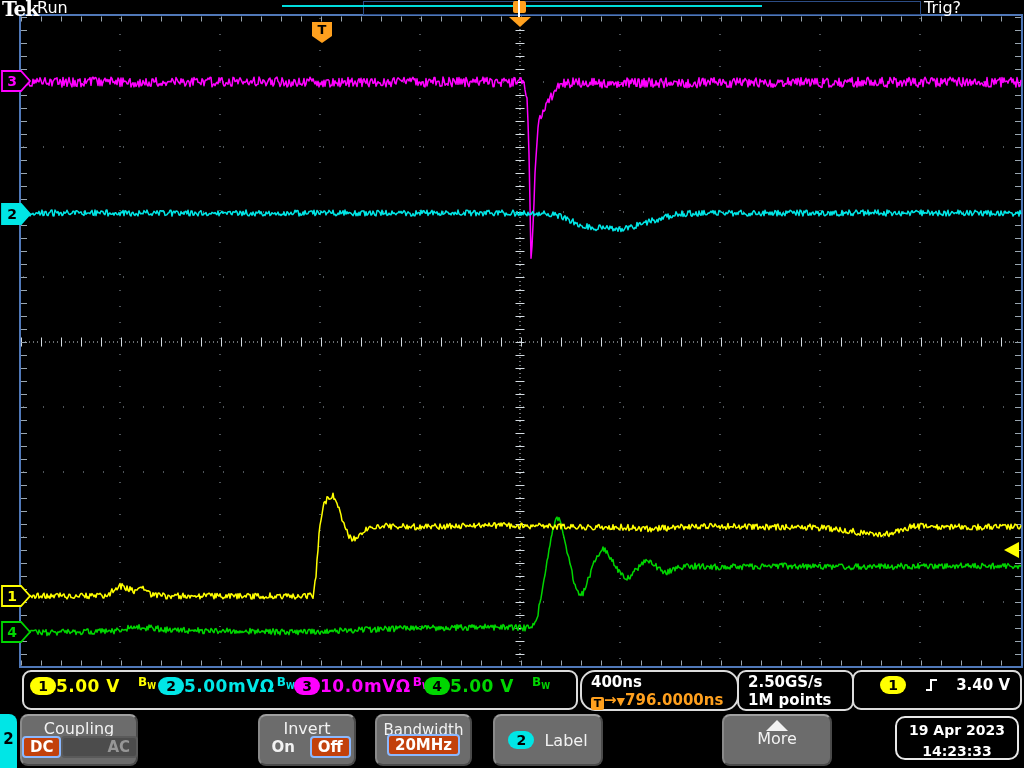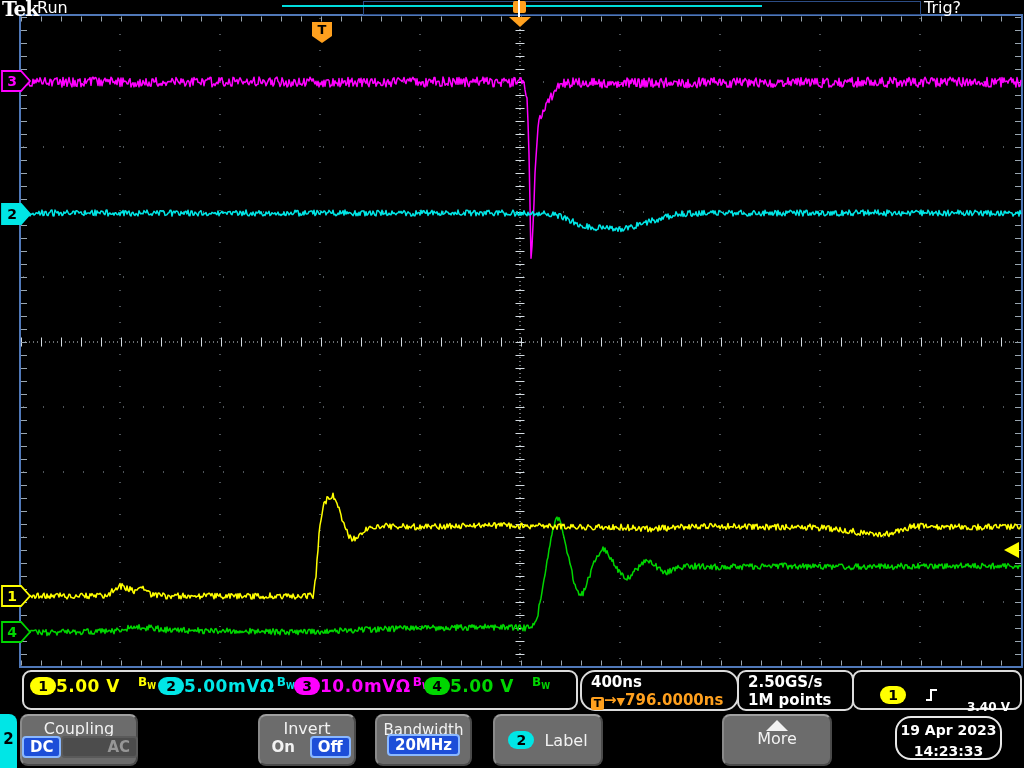--- a/index.html
+++ b/index.html
@@ -29,26 +29,26 @@
   .orange{color:#ffa01e;}
   .t-icon{display:inline-block;width:13px;height:13px;background:#ffa01e;border-radius:2px;
           color:#000;font-size:11px;font-weight:bold;text-align:center;line-height:13px;vertical-align:-2px;}
   
   .menu-btn{background:#6c6c6c;border-top:2px solid #a0a0a0;border-left:2px solid #8a8a8a;
             border-right:2px solid #4a4a4a;border-bottom:2px solid #4a4a4a;
             border-radius:8px;height:52px;box-sizing:border-box;color:#f2f2f2;}
   .btn-title{text-align:center;font-size:16px;margin-top:3px;}
   .val-row{position:absolute;left:0;right:0;bottom:6px;display:flex;justify-content:space-around;align-items:center;}
   .val{font-size:15px;font-weight:bold;padding:0px 6px;border-radius:4px;border:2px solid transparent;}
-  .val.sel{background:#1d4ed8;border-color:#8ab8ff;color:#fff;}
+  .val.sel{background:#c2410c;border-color:#8ab8ff;color:#fff;}
   .val.dis{background:#4c4c4c;border-color:#5a5a5a;color:#969696;padding-left:44px;}
   .val.plain{color:#f2f2f2;}
   .tab2{left:0;top:714px;width:17px;height:54px;background:#00e6e6;border-radius:0 8px 0 0;
         color:#000;font-size:15px;font-weight:bold;text-align:center;line-height:50px;}
-  .dt-box{left:895px;top:716px;width:107px;height:44px;border:2px solid #e8e8e8;border-radius:16px;
+  .dt-box{left:895px;top:716px;width:124px;height:44px;border:2px solid #e8e8e8;border-radius:10px;
           color:#fff;font-size:14px;font-weight:bold;text-align:center;line-height:1.5;padding-top:2px;box-sizing:border-box;}
   .up-tri{width:0;height:0;border-left:11px solid transparent;border-right:11px solid transparent;
           border-bottom:11px solid #f2f2f2;margin:4px auto 0 auto;}
   .more-txt{text-align:center;font-size:16px;margin-top:-2px;}
   .label-row{display:flex;align-items:center;justify-content:center;height:100%;gap:10px;font-size:16px;}
 </style>
 </head>
 <body>
 
 <div class="screen">
@@ -141,21 +141,21 @@
     <div class="r-line">2.50GS/s</div>
     <div class="r-line">1M points</div>
   </div>
 
   <div class="abs hud rbox" style="left:852px;top:670px;width:166px;height:36px;">
     <div style="display:flex;align-items:center;margin:4px 10px 0 26px;">
       <span class="oval" id="trig-src-oval" style="background: rgb(255, 255, 0);">1</span>
       <svg width="16" height="16" style="margin-left:18px;">
         <path d="M2 13 H7 V3 H13" stroke="#ffffff" stroke-width="2" fill="none"></path>
       </svg>
-      <span style="margin-left:auto;font-size:12px;font-weight:bold;margin-top:24px;">3.40 V</span>
+      <span style="margin-left:auto;font-size:15px;font-weight:bold;">3.40 V</span>
     </div>
   </div>
 
   <div class="abs hud tab2">2</div>
 
   <div class="abs hud menu-btn" style="left:20px;top:714px;width:118px;">
     <div class="btn-title">Coupling</div>
     <div class="val-row">
       <span class="val sel">DC</span>
       <span class="val dis">AC</span>

